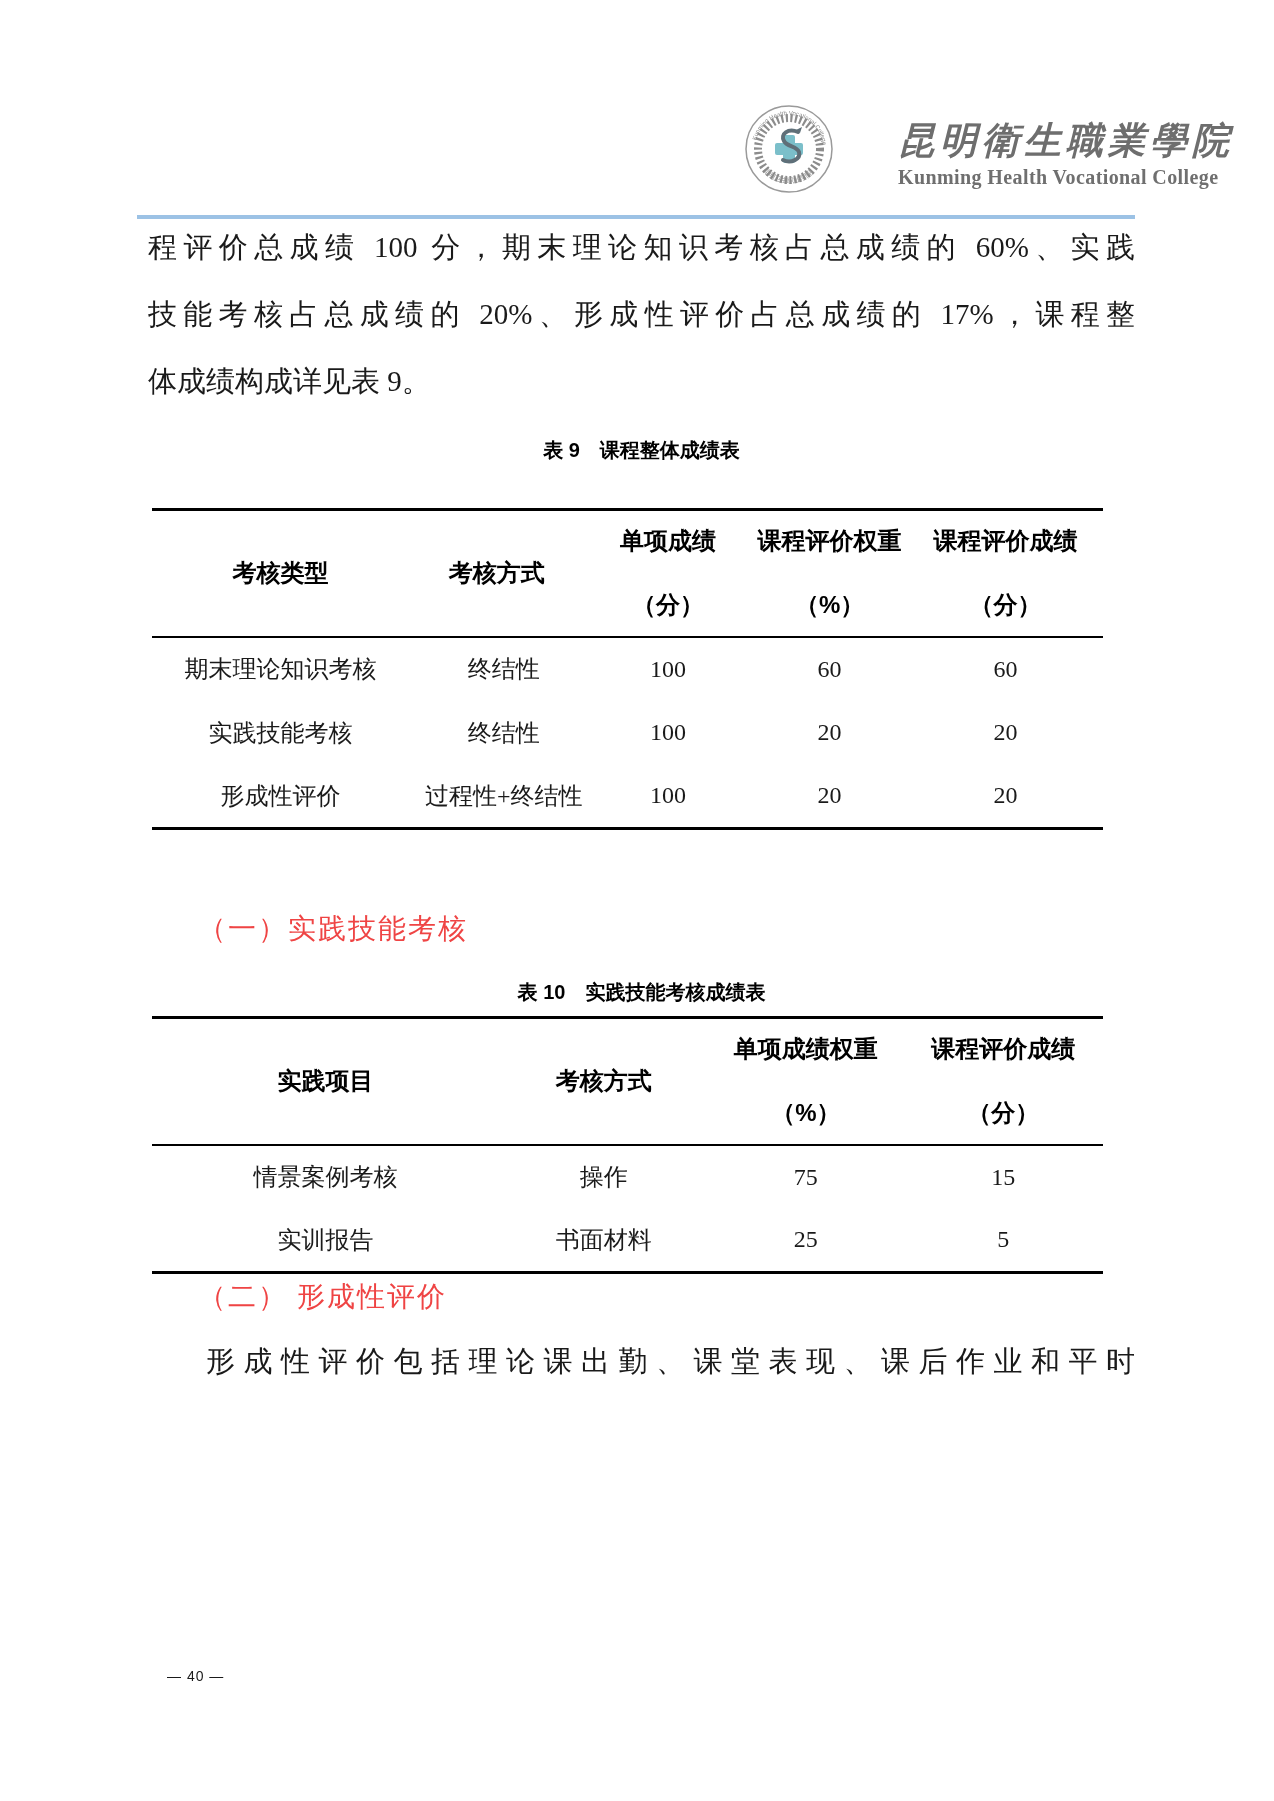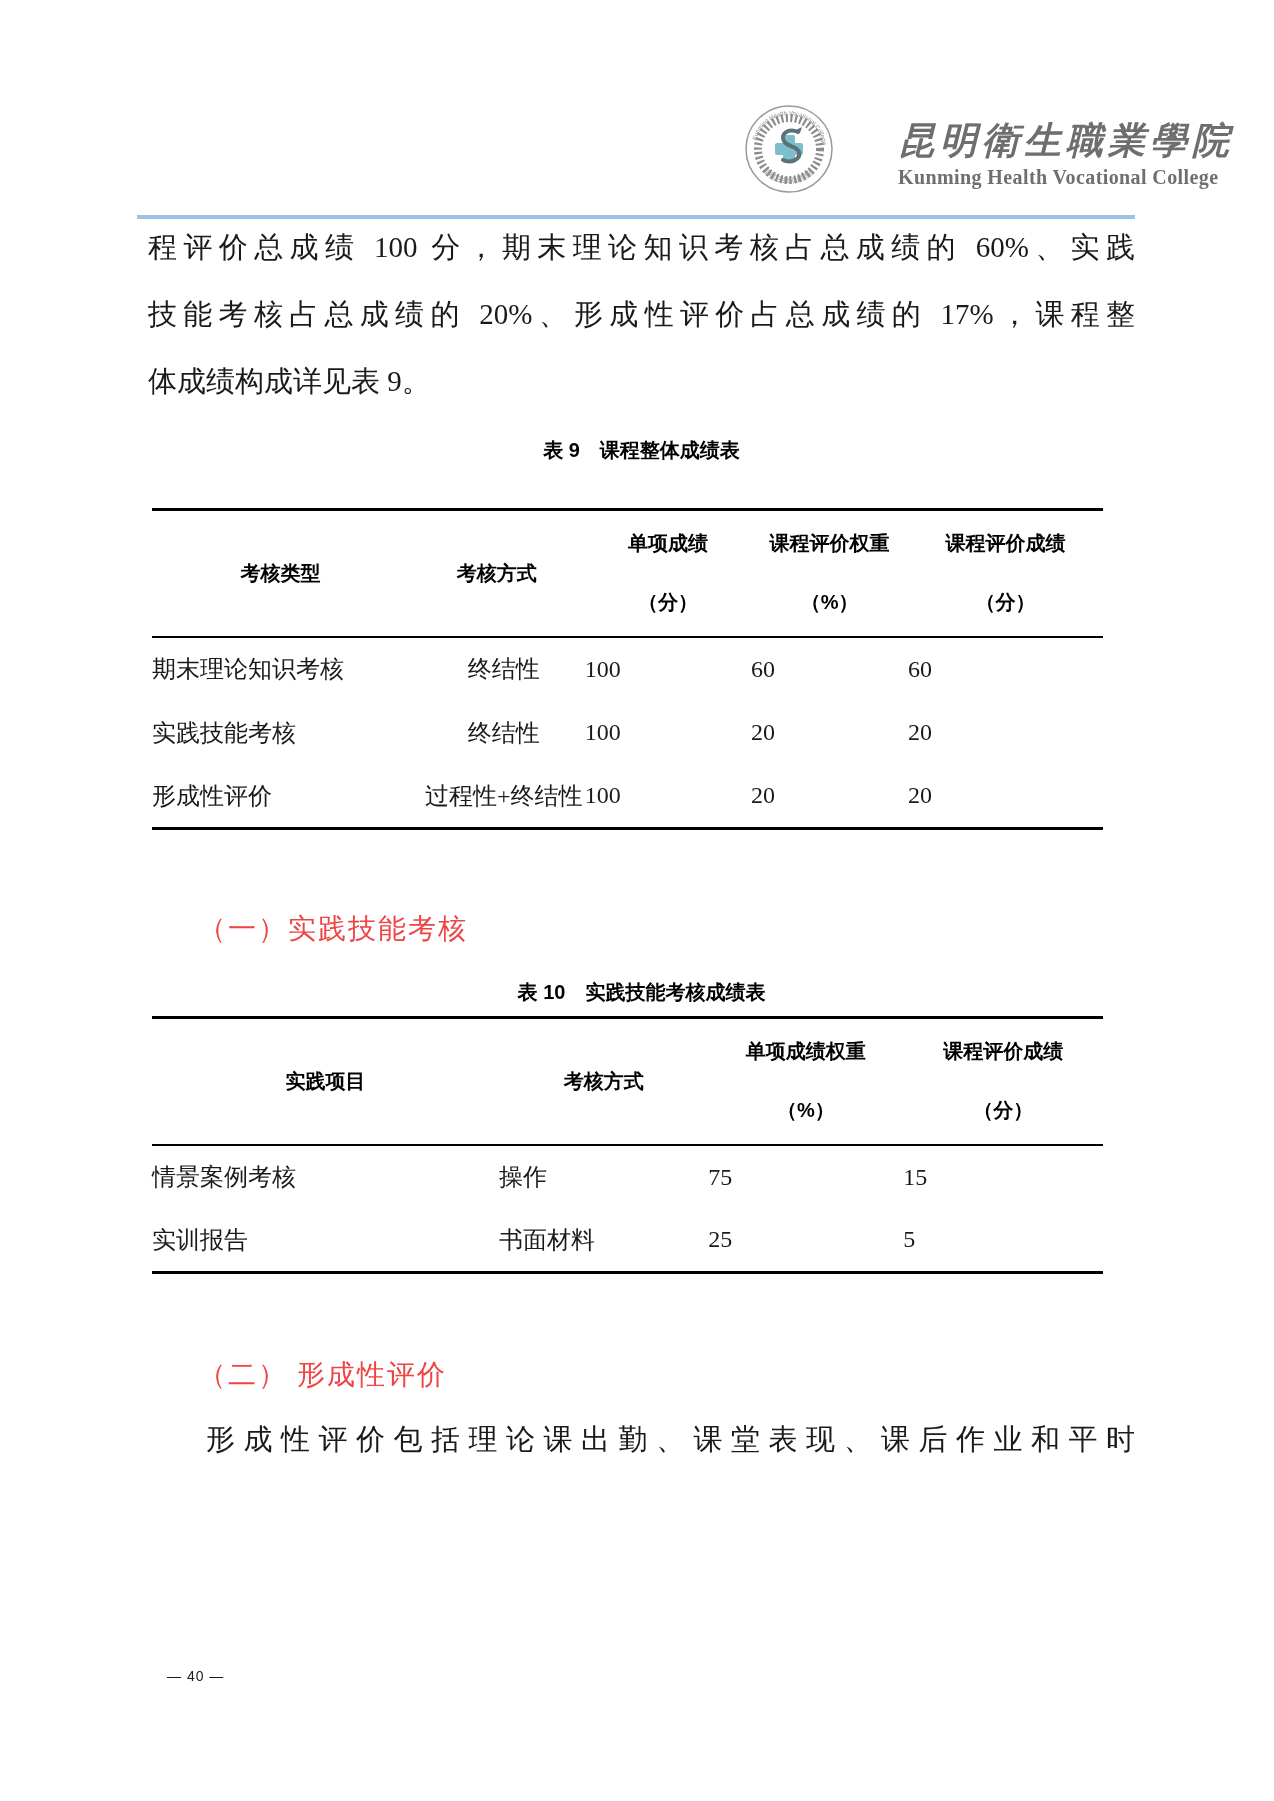--- a/index.html
+++ b/index.html
@@ -31,28 +31,28 @@
   }
   .t9-title{margin-top:12px;height:46px;line-height:46px;}
   .t10-title{margin-top:6px;height:40px;line-height:40px;}
   table{border-collapse:collapse;table-layout:fixed;width:951px;margin-left:4px;
         border-top:3px solid #000;border-bottom:3px solid #000;}
   .t9{margin-top:35px;}
   .t10{margin-top:4px;}
   thead tr{border-bottom:2px solid #000;height:127px;}
   tbody tr{height:64px;}
   th{font-family:"Liberation Sans","DejaVu Sans",sans-serif;font-weight:700;
-     font-size:20px;color:#000;vertical-align:middle;padding:0;}
+     font-size:24px;color:#000;vertical-align:middle;padding:0;}
   .hl2{margin-top:32px;}
-  td{font-size:24px;text-align:left;vertical-align:middle;padding:0;}
+  td{font-size:24px;text-align:center;vertical-align:middle;padding:0;}
   .t9 td.c2{text-align:center;padding-left:14px;}
   .heading{font-size:28px;color:#ef4444;text-indent:50px;height:46px;line-height:46px;
            font-weight:500;letter-spacing:2px;}
   .h1{margin-top:76px;}
-  .h2{margin-top:78px;}
+  .h2{}
   .p2{margin-top:20px;}
   .p3{margin-top:8px;}
   .pagenum{position:absolute;left:167px;top:1668px;font-family:"Liberation Sans",sans-serif;
            font-size:14px;color:#1a1a1a;letter-spacing:1px;}
 </style>
 </head>
 <body>
 
 <div class="page">
 

